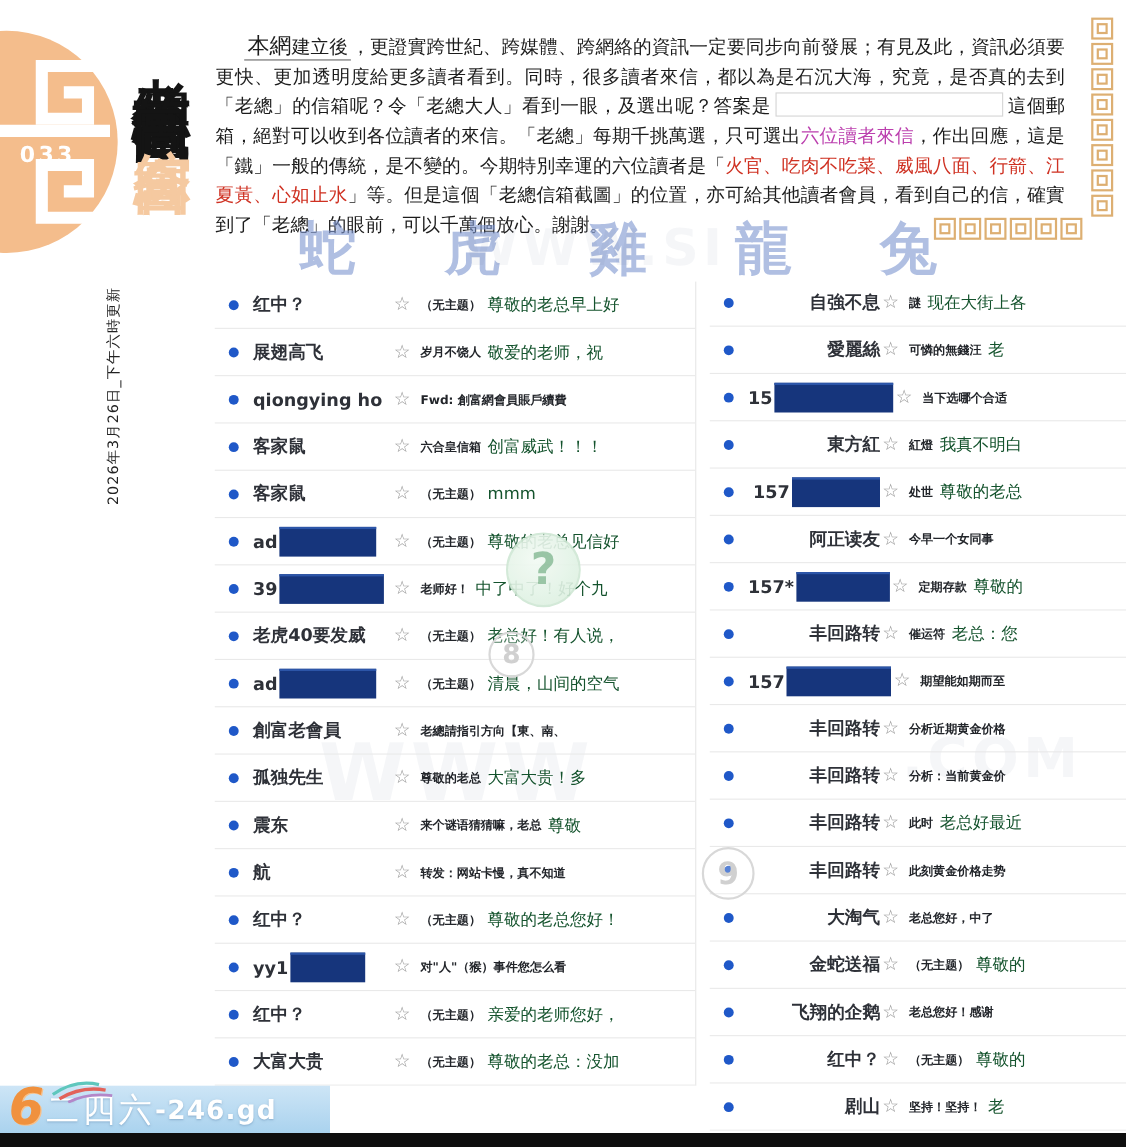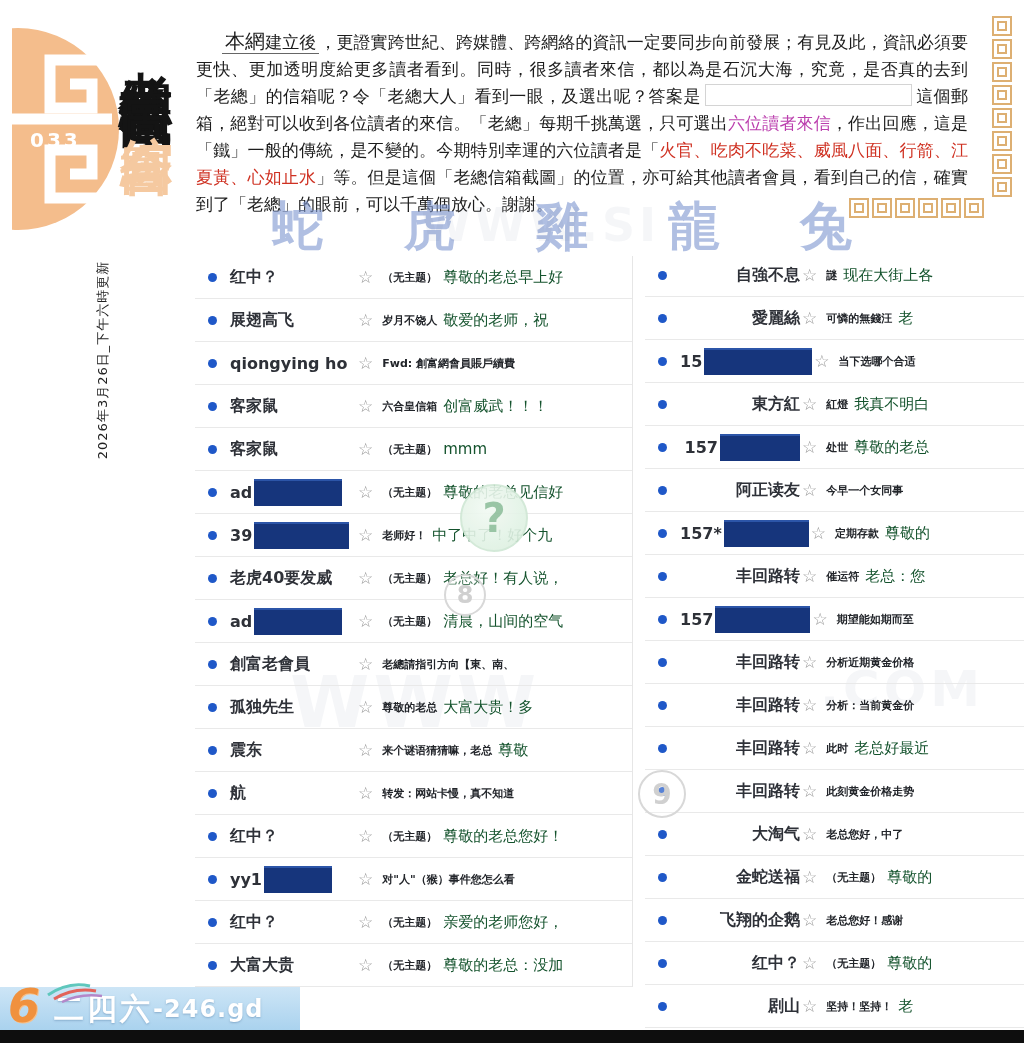--- a/index.html
+++ b/index.html
@@ -1,20 +1,20 @@
 <!DOCTYPE html>
 <html><head>
 <meta charset="utf-8">
 <style>
   html,body{margin:0;padding:0;background:#fff;}
   .page{position:relative;width:1024px;height:1043px;background:#fff;overflow:hidden;
         font-family:"DejaVu Sans",sans-serif;}
 
   
-  .medallion{position:absolute;left:12px;top:22px;width:118px;height:214px;}
+  .medallion{position:absolute;left:0;top:22px;width:118px;height:214px;}
 
   
   .v-title{position:absolute;left:120px;top:28px;writing-mode:vertical-rl;text-orientation:upright;
            font-family:"DejaVu Serif",serif;font-weight:700;line-height:1;}
   .v-title .main{font-size:53px;color:#141414;letter-spacing:6px;}
   .v-title .sub{font-size:52px;color:#f5c9a0;letter-spacing:6px;margin-top:12px;}
   .v-date{position:absolute;left:2px;top:352px;width:200px;height:16px;text-align:center;
           transform:rotate(-90deg);font-size:13px;color:#222;letter-spacing:1px;}
 
   
@@ -71,22 +71,22 @@
   .n8{left:444px;top:574px;width:38px;height:38px;font-size:24px;}
   .n9{left:638px;top:770px;width:44px;height:44px;font-size:28px;}
 
   
   .footer-banner{position:absolute;left:0;top:987px;width:300px;height:44px;
                  background:linear-gradient(180deg,#cde5f6,#a9d2ee);
                  display:flex;align-items:center;overflow:visible;}
   .six{font-size:46px;font-weight:700;font-style:italic;color:#f0913e;line-height:1;
        margin:-6px 2px 0 8px;text-shadow:1px 1px 0 #f7c08a;}
   .feathers{position:absolute;left:46px;top:-6px;width:60px;height:22px;}
-  .brand-cn{font-family:"DejaVu Serif",serif;font-size:30px;font-weight:700;color:#fff;
-            letter-spacing:3px;margin-left:12px;text-shadow:0 1px 2px rgba(90,130,170,.5);}
+  .brand-cn{font-family:"DejaVu Serif",serif;font-size:30px;font-weight:400;color:#fff;
+            letter-spacing:3px;text-shadow:0 1px 2px rgba(90,130,170,.5);}
   .brand-url{font-size:24px;font-weight:700;color:#fff;letter-spacing:1px;
              text-shadow:0 1px 2px rgba(90,130,170,.5);}
   .bottom-bar{position:absolute;left:0;bottom:0;width:1024px;height:13px;background:#0e0e0e;}
 </style>
 </head>
 <body>
 
 <div class="page">
 
   <div class="medallion">

